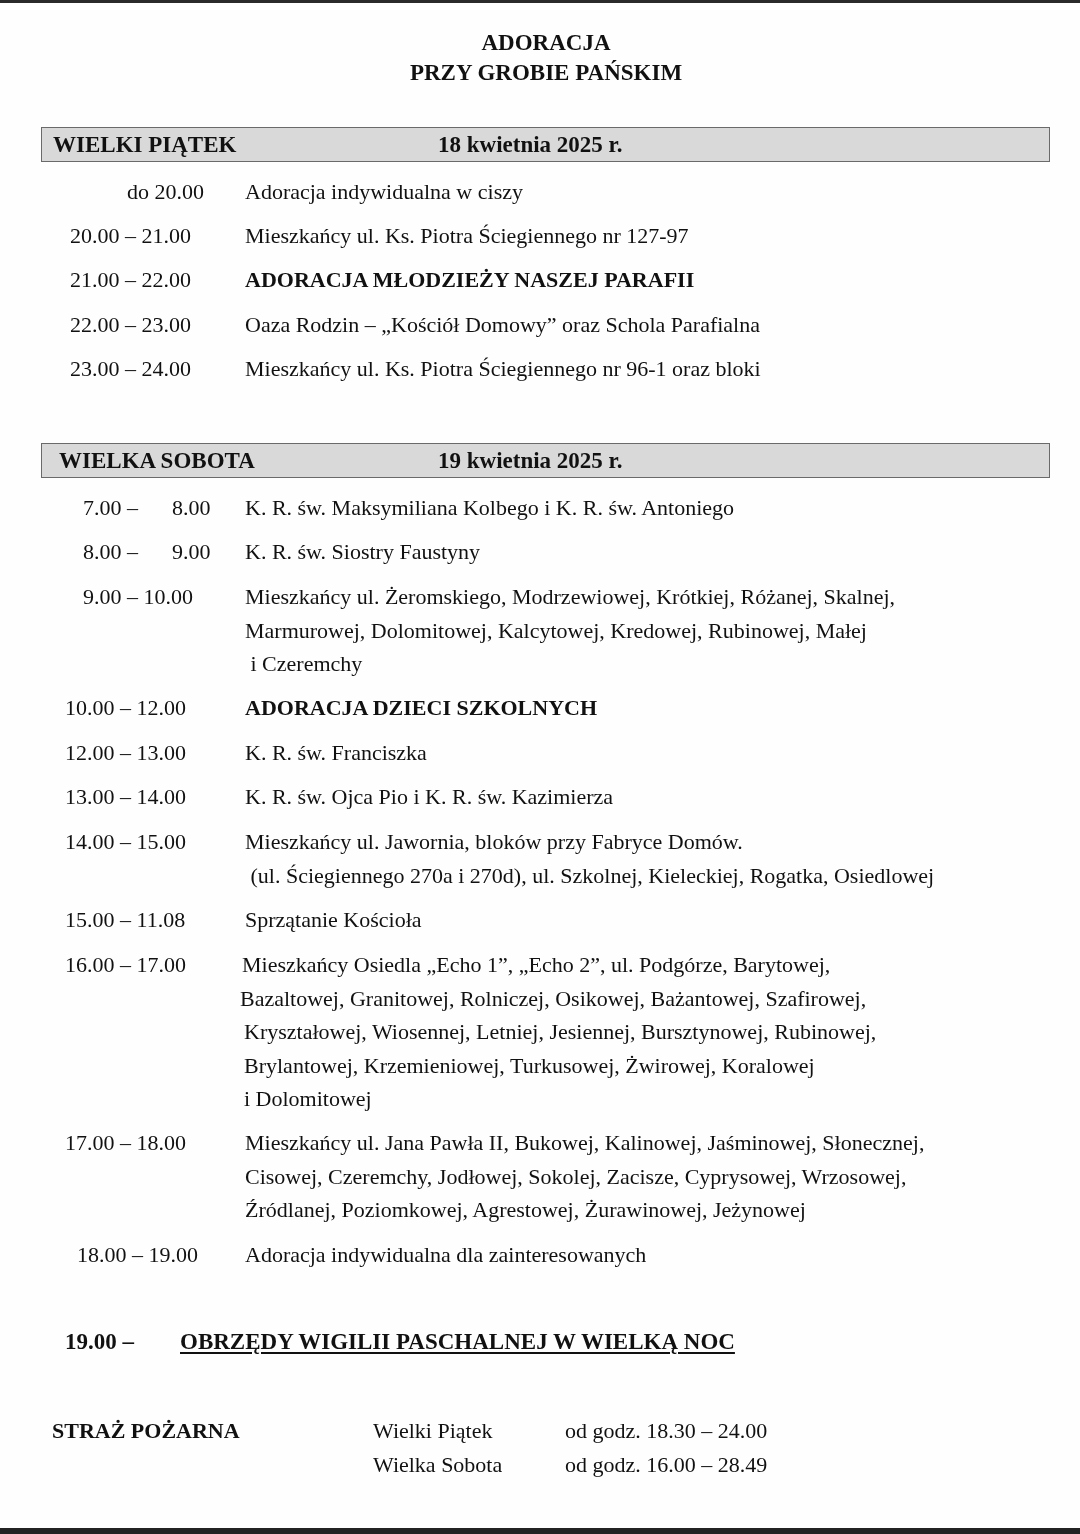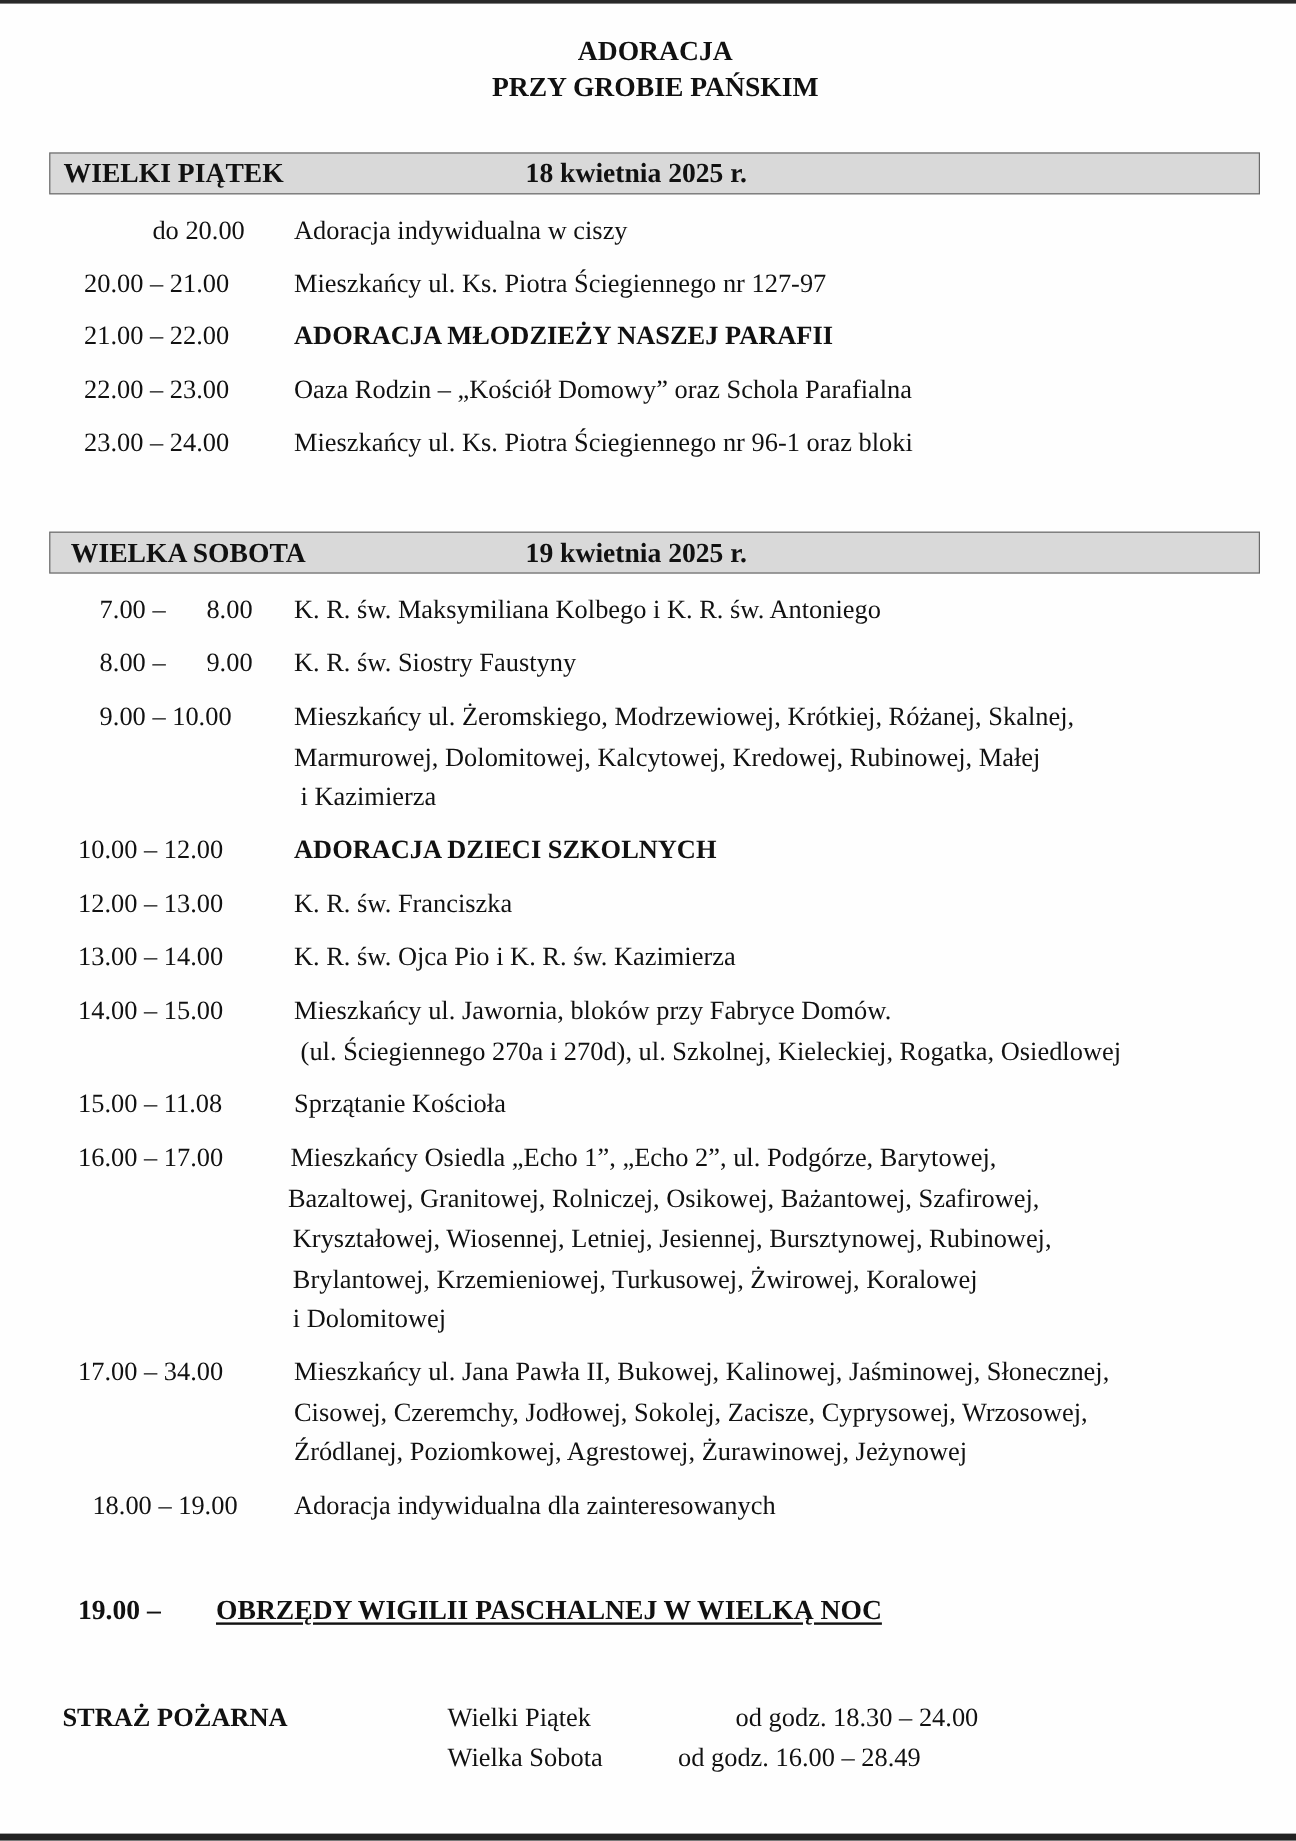--- a/index.html
+++ b/index.html
@@ -81,21 +81,21 @@
   </div>
   <div class="row" style="top:535px;">
     <span class="time" style="left:83px;">8.00 –</span>
     <span class="time" style="left:172px;text-align:center;">9.00</span>
     <span class="desc" style="left:245px;">K. R. św. Siostry Faustyny</span>
   </div>
   <div class="row" style="top:580px;">
     <span class="time" style="left:83px;">9.00 – 10.00</span>
     <span class="desc" style="left:245px;">Mieszkańcy ul. Żeromskiego, Modrzewiowej, Krótkiej, Różanej, Skalnej,</span>
     <span class="desc" style="left:245px; top:33.5px;">Marmurowej, Dolomitowej, Kalcytowej, Kredowej, Rubinowej, Małej</span>
-    <span class="desc" style="left:245px; top:67px; white-space:pre;"> i Kazimierza</span>
+    <span class="desc" style="left:245px; top:67px; white-space:pre;"> i Czeremchy</span>
   </div>
   <div class="row" style="top:691px;">
     <span class="time" style="left:65px;">10.00 – 12.00</span>
     <span class="desc bold" style="left:245px;">ADORACJA DZIECI SZKOLNYCH</span>
   </div>
   <div class="row" style="top:736px;">
     <span class="time" style="left:65px;">12.00 – 13.00</span>
     <span class="desc" style="left:245px;text-align:right;">K. R. św. Franciszka</span>
   </div>
   <div class="row" style="top:780px;">
@@ -113,37 +113,37 @@
   </div>
   <div class="row" style="top:948px;">
     <span class="time" style="left:65px;">16.00 – 17.00</span>
     <span class="desc" style="left:242px;">Mieszkańcy Osiedla „Echo 1”, „Echo 2”, ul. Podgórze, Barytowej,</span>
     <span class="desc" style="left:240px; top:33.5px;">Bazaltowej, Granitowej, Rolniczej, Osikowej, Bażantowej, Szafirowej,</span>
     <span class="desc" style="left:244px; top:67px;">Kryształowej, Wiosennej, Letniej, Jesiennej, Bursztynowej, Rubinowej,</span>
     <span class="desc" style="left:244px; top:100.5px;">Brylantowej, Krzemieniowej, Turkusowej, Żwirowej, Koralowej</span>
     <span class="desc" style="left:244px; top:134px;">i Dolomitowej</span>
   </div>
   <div class="row" style="top:1126px;">
-    <span class="time" style="left:65px;">17.00 – 34.00</span>
+    <span class="time" style="left:65px;">17.00 – 18.00</span>
     <span class="desc" style="left:245px;">Mieszkańcy ul. Jana Pawła II, Bukowej, Kalinowej, Jaśminowej, Słonecznej,</span>
     <span class="desc" style="left:245px; top:33.5px;">Cisowej, Czeremchy, Jodłowej, Sokolej, Zacisze, Cyprysowej, Wrzosowej,</span>
     <span class="desc" style="left:245px; top:67px;">Źródlanej, Poziomkowej, Agrestowej, Żurawinowej, Jeżynowej</span>
   </div>
   <div class="row" style="top:1238px;">
     <span class="time" style="left:65px;margin-left:12px;">18.00 – 19.00</span>
     <span class="desc" style="left:245px;">Adoracja indywidualna dla zainteresowanych</span>
   </div>
 </div>
 
 <div class="vigil">
   <span class="vt">19.00 –</span>
   <span class="vd">OBRZĘDY WIGILII PASCHALNEJ W WIELKĄ NOC</span>
 </div>
 
 <div class="fire">
   <span class="lbl">STRAŻ POŻARNA</span>
   <span class="d" style="top:1418px;">Wielki Piątek</span>
-  <span class="h" style="top:1418px;margin-left:48px;">od godz. 18.30 – 24.00</span>
+  <span class="h" style="top:1418px;">od godz. 18.30 – 24.00</span>
   <span class="d" style="top:1452px;">Wielka Sobota</span>
   <span class="h" style="top:1452px;">od godz. 16.00 – 28.49</span>
 </div>
 
 <div class="botbar"></div>
 
 </body></html>

